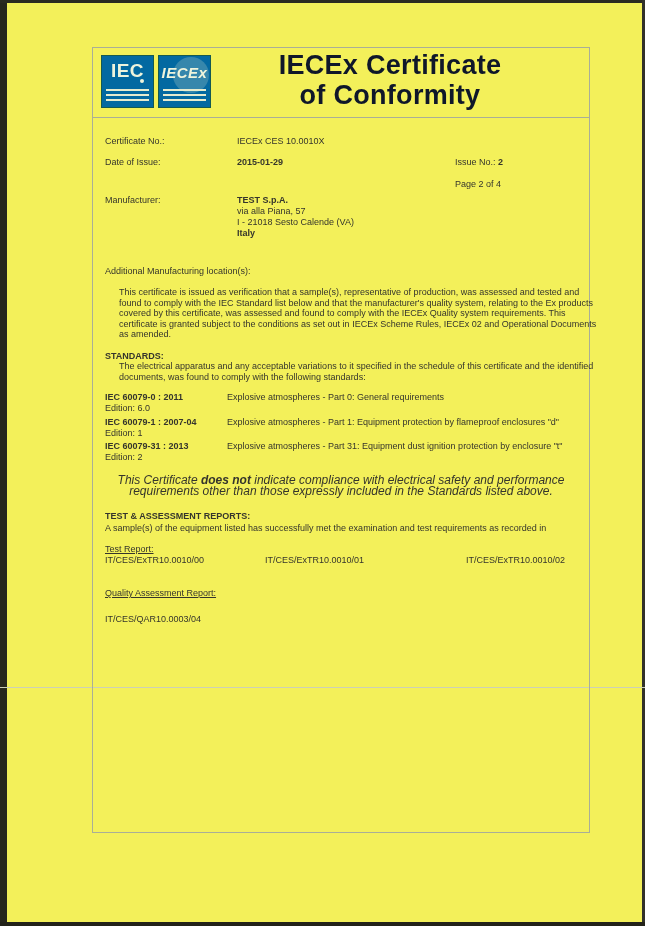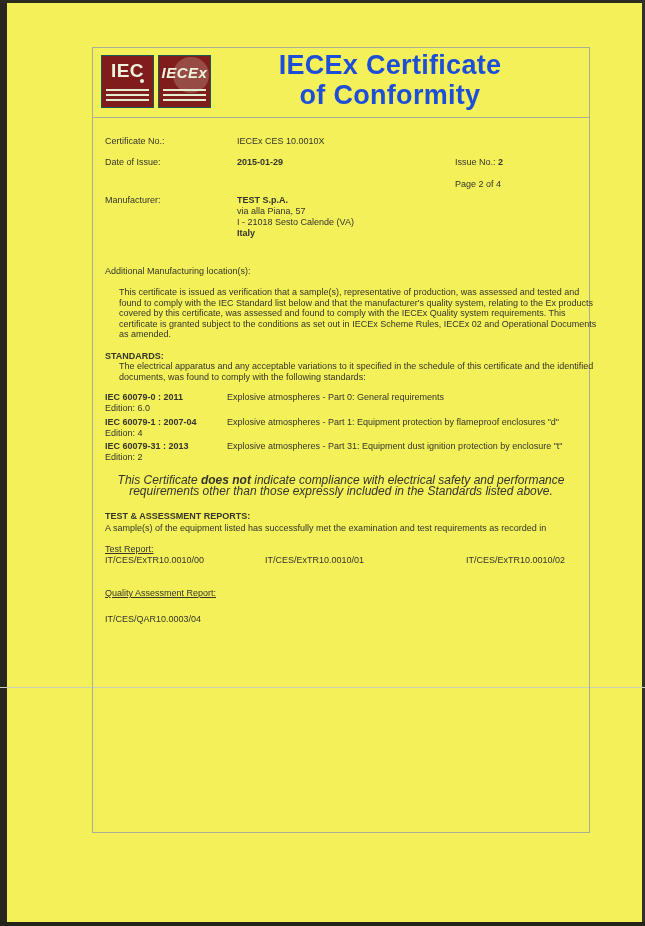--- a/index.html
+++ b/index.html
@@ -22,36 +22,36 @@
   .edge-bottom { left:0; bottom:0; width:645px; height:4px; background:#23231a; }
 
   
   .scan-line { left:0; top:687px; width:645px; height:1px; background:#ccd0b6; }
 
   
   .cert-box { left:92px; top:47px; width:498px; height:786px; border:1px solid #a9ae97; background:transparent; }
   .header-divider { left:92px; top:117px; width:498px; height:1px; background:#a9ae97; }
 
   
-  .logo { top:55px; width:53px; height:53px; background:#7f1d1d; overflow:hidden;
+  .logo { top:55px; width:53px; height:53px; background:#0369a1; overflow:hidden;
           box-shadow: 0 0 0 1px #155a51 inset; }
   .logo-iec { left:101px; }
   .logo-iecex { left:158px; }
   .logo-text { position:absolute; top:5px; left:0; width:100%; text-align:center;
                color:#eef4dc; font-weight:bold; font-size:19px; letter-spacing:0.5px; }
   .logo-text.italic { font-style:italic; font-size:15px; top:9px; }
   .logo-lines { position:absolute; left:5px; right:5px; bottom:7px; }
   .logo-lines div { height:2px; background:#e6eccf; margin-top:3px; }
   .globe { position:absolute; right:2px; top:2px; width:36px; height:36px; border-radius:50%;
            background:rgba(235,242,215,0.22); }
   .iec-dot { position:absolute; right:10px; top:24px; width:4px; height:4px; border-radius:50%; background:#eef4dc; }
 
   
   .title { left:195px; top:50px; width:390px; text-align:center;
-           color:#1d4ed8; font-weight:bold; font-size:27px; line-height:30px; letter-spacing:0.3px; }
+           color:#0f172a; font-weight:bold; font-size:27px; line-height:30px; letter-spacing:0.3px; }
 
   
   .manufacturer-block div { line-height: 11px; }
 
   .para { width:484px;margin-left:14px; }
   .underline { text-decoration: underline; }
   .italic { }
 
   .std-row { left:105px; width:482px; font-size:9px; line-height:10.6px; }
   .std-code { font-weight:bold; }
@@ -123,21 +123,21 @@
 <div class="abs fs bold" style="left:105px; top:351px;">STANDARDS:</div>
 <div class="abs fs para" style="left:105px; top:361px;">The electrical apparatus and any acceptable variations to it specified in the schedule of this certificate and the identified documents, was found to comply with the following standards:</div>
 
 <div class="abs std-row" style="top:392px;">
   <div class="std-code">IEC 60079-0 : 2011</div>
   <div class="std-edition">Edition: 6.0</div>
   <div class="std-desc">Explosive atmospheres - Part 0: General requirements</div>
 </div>
 <div class="abs std-row" style="top:417px;">
   <div class="std-code">IEC 60079-1 : 2007-04</div>
-  <div class="std-edition">Edition: 4</div>
+  <div class="std-edition">Edition: 1</div>
   <div class="std-desc">Explosive atmospheres - Part 1: Equipment protection by flameproof enclosures "d"</div>
 </div>
 <div class="abs std-row" style="top:441px;">
   <div class="std-code">IEC 60079-31 : 2013</div>
   <div class="std-edition">Edition: 2</div>
   <div class="std-desc">Explosive atmospheres - Part 31: Equipment dust ignition protection by enclosure "t"</div>
 </div>
 
 <div class="abs disclaimer">
   <span>This Certificate </span><span class="bold">does not</span><span> indicate compliance with electrical safety and performance requirements other than those expressly included in the Standards listed above.</span>

